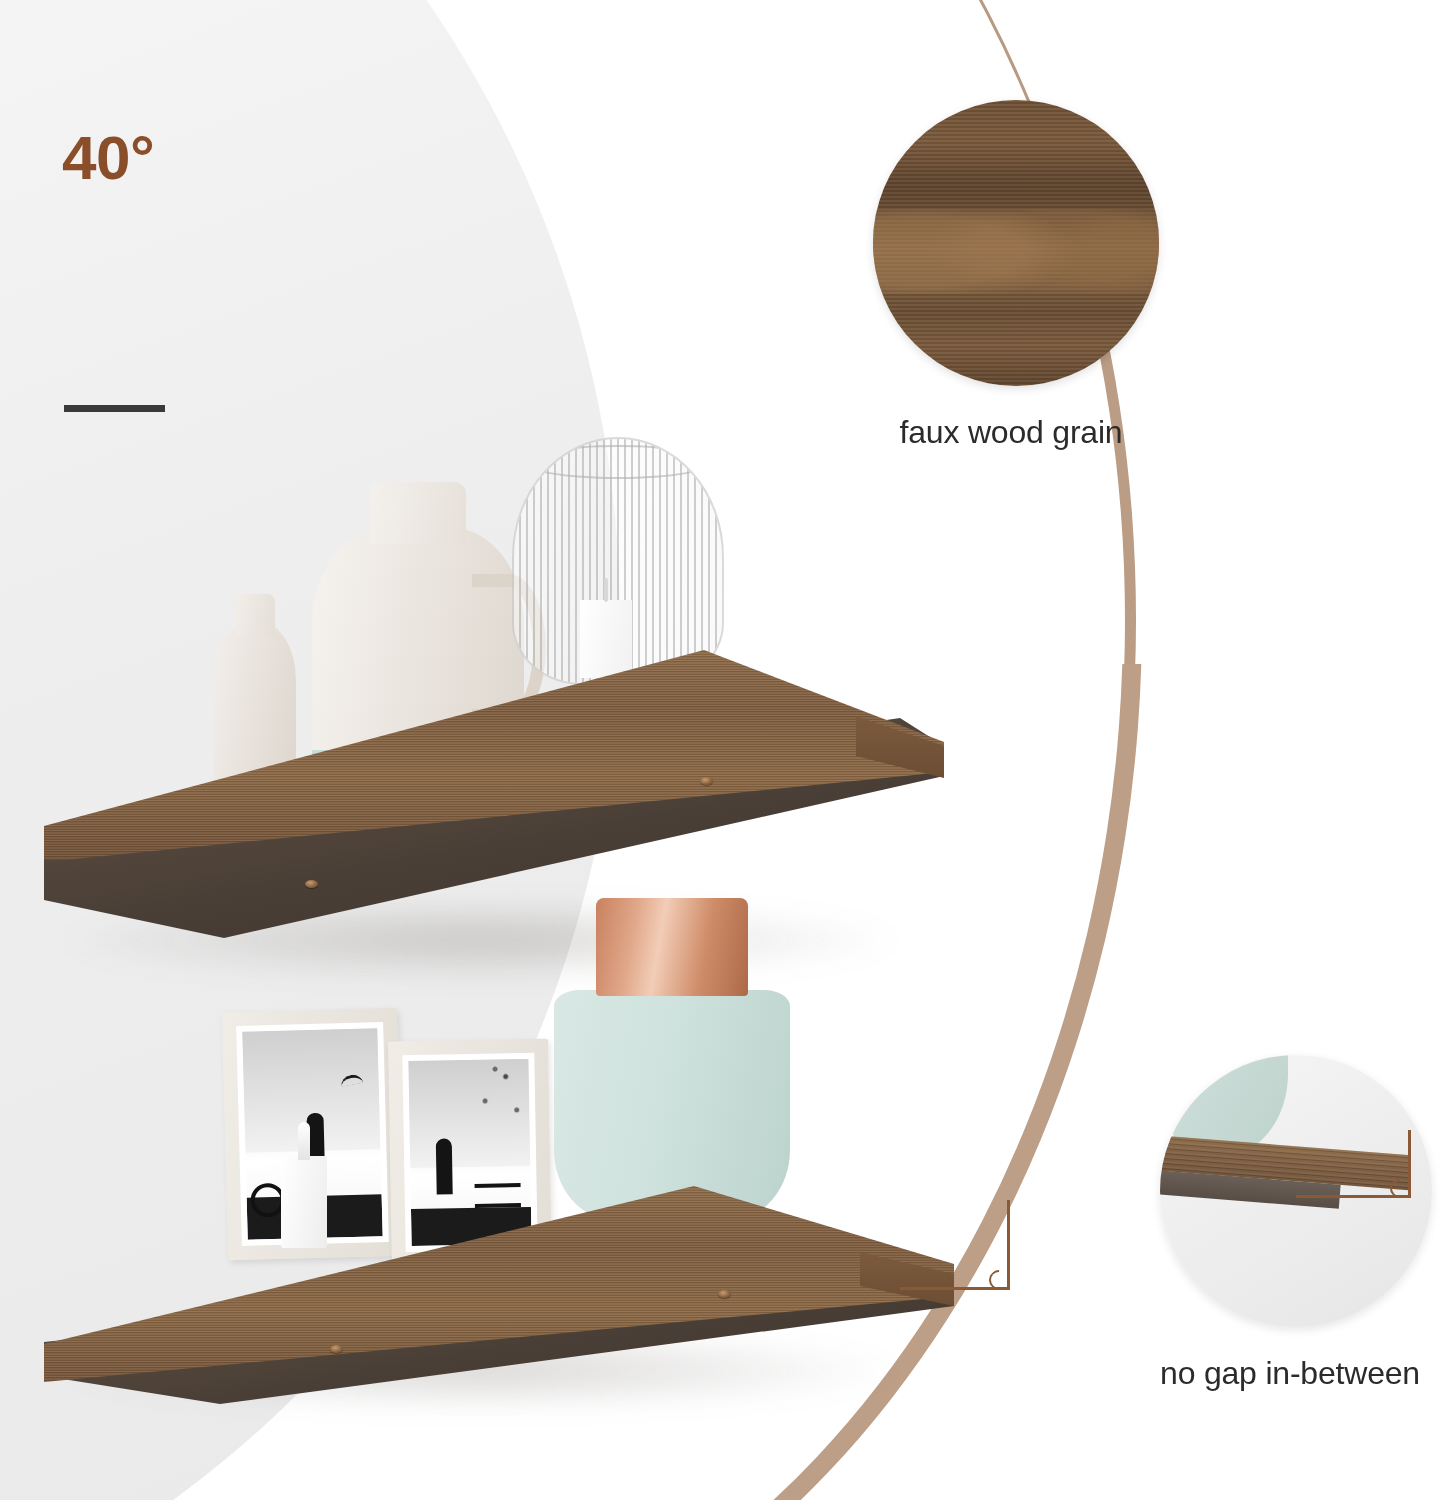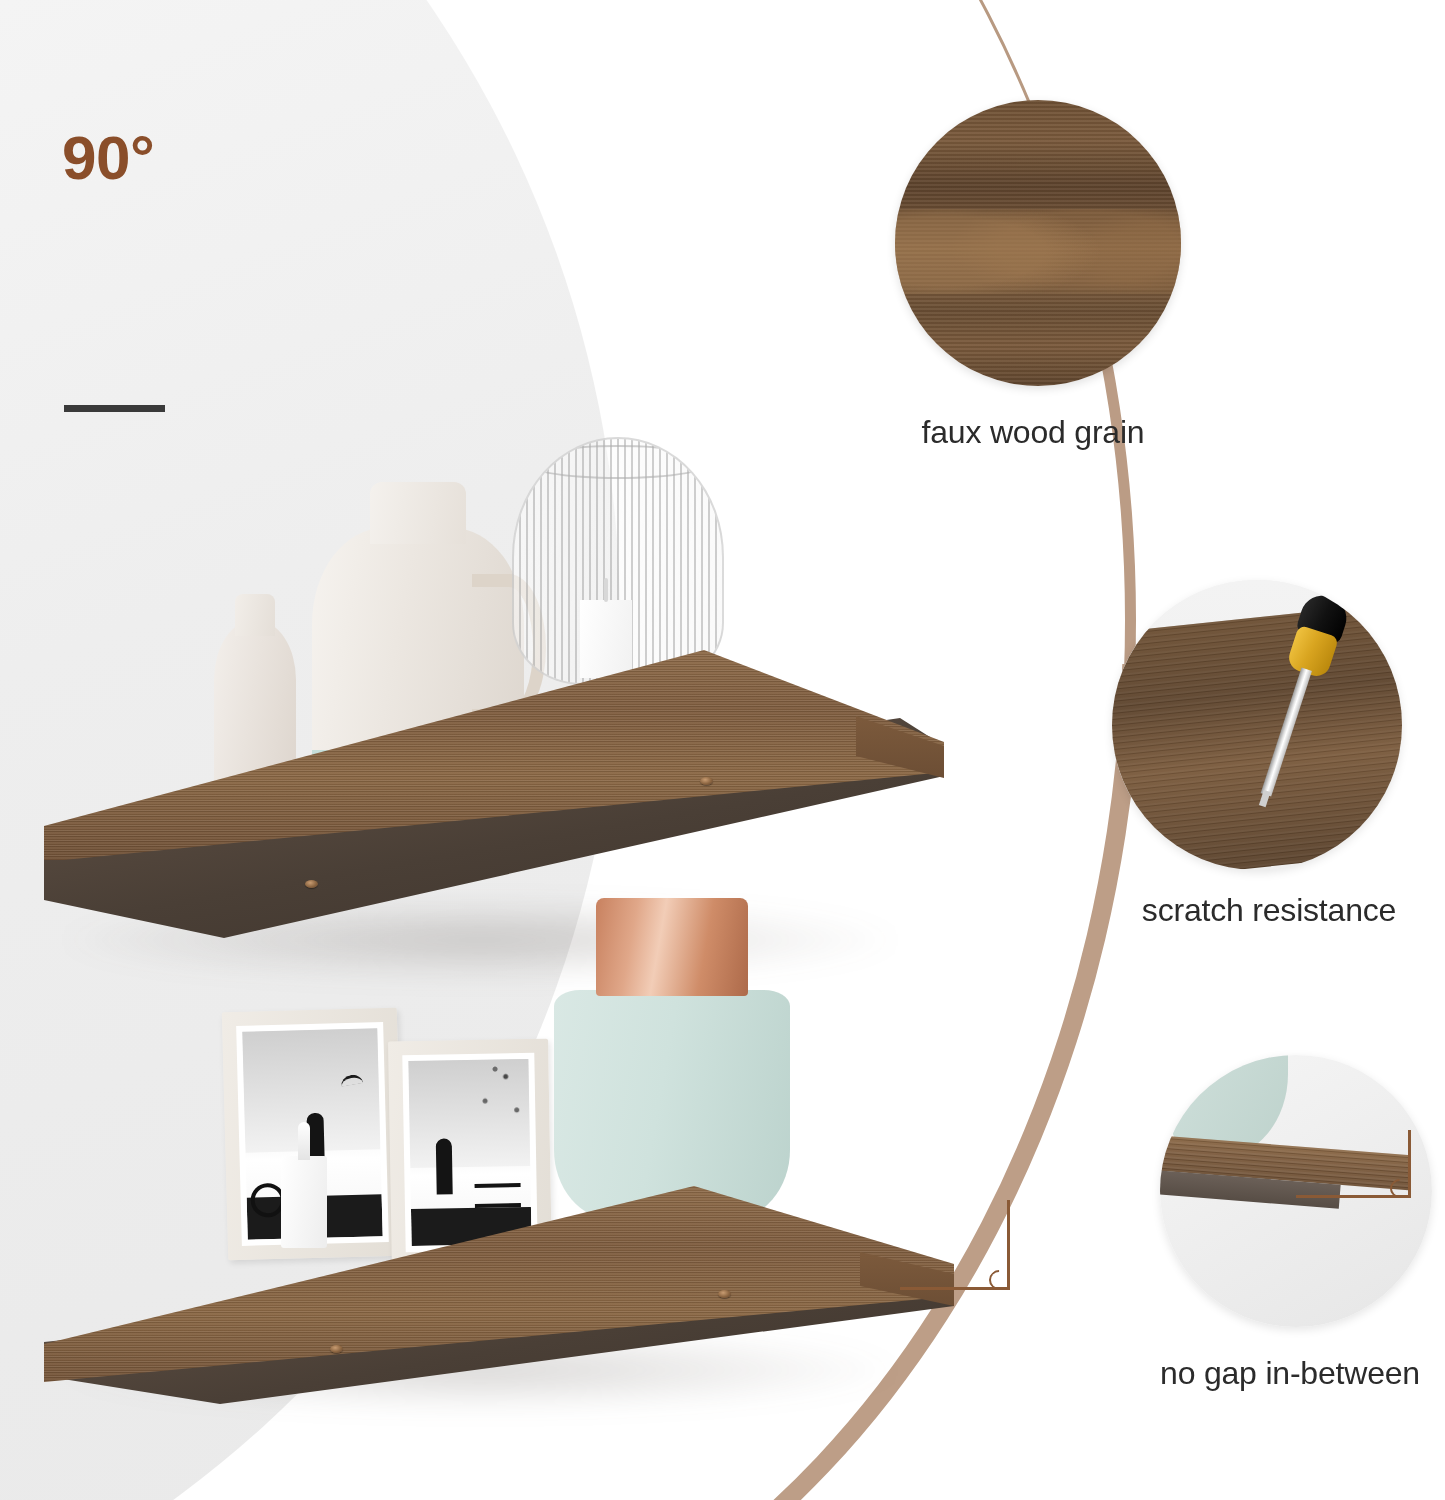--- a/index.html
+++ b/index.html
@@ -341,21 +341,21 @@
 
 <div id="stage">
 
   <div class="left-panel" style="clip-path: circle(1090px at -470px 620px);"></div>
 
   <div class="arc-line"></div>
   <div class="arc-line thick"></div>
   <div class="arc-line thicker"></div>
 
   <div class="headline">
-    <span class="deg">90°</span>
+    <span class="deg">40°</span>
   </div>
   <div class="rule"></div>
 
   <div class="vase-small">
     <div class="neck"></div>
     <div class="band"></div>
   </div>
 
   <div class="jug">
     <div class="neck"></div>
@@ -431,40 +431,27 @@
     <div class="screw" style="left:718px; top:1290px;"></div>
     <div class="screw" style="left:330px; top:1345px;"></div>
   </div>
 
   <div class="angle-mark" style="left:955px; top:1200px; width:60px; height:100px;">
     <div class="v" style="left:52px; top:0; width:3px; height:90px;"></div>
     <div class="v" style="left:-55px; top:87px; width:110px; height:3px;"></div>
     <div class="arc" style="left:34px; top:70px; width:20px; height:20px; transform:rotate(45deg);"></div>
   </div>
 
-  <div class="feature" style="left:883px; top:100px; width:300px; height:360px;">
+  <div class="feature" style="left:861px; top:100px; width:300px; height:360px;">
     <div class="swatch-circle" style="left:12px; top:0; width:286px; height:286px;">
       <div class="cathedral"></div>
     </div>
     <div class="caption" style="top:314px;">faux wood grain</div>
   </div>
 
-  <div class="feature" style="left:1104px; top:580px; width:330px; height:360px;">
-    <div class="scratch-circle" style="left:8px; top:0; width:290px; height:290px;">
-      <div class="wall"></div>
-      <div class="board"></div>
-      <div class="driver" style="left:126px; top:6px; width:46px; height:224px;">
-        <div class="cap"></div>
-        <div class="grip"></div>
-        <div class="shaft"></div>
-        <div class="tip"></div>
-      </div>
-    </div>
-    <div class="caption" style="top:312px;">scratch resistance</div>
-  </div>
 
   <div class="feature" style="left:1130px; top:1055px; width:320px; height:360px;">
     <div class="gap-circle" style="left:30px; top:0; width:272px; height:272px;">
       <div class="mint"></div>
       <div class="board-edge"></div>
       <div class="board-under"></div>
       <div class="angle-mark" style="left:196px; top:75px; width:60px; height:80px;">
         <div class="v" style="left:52px; top:0; width:3px; height:68px;"></div>
         <div class="v" style="left:-60px; top:65px; width:115px; height:3px;"></div>
         <div class="arc" style="left:34px; top:49px; width:19px; height:19px; transform:rotate(45deg);"></div>

